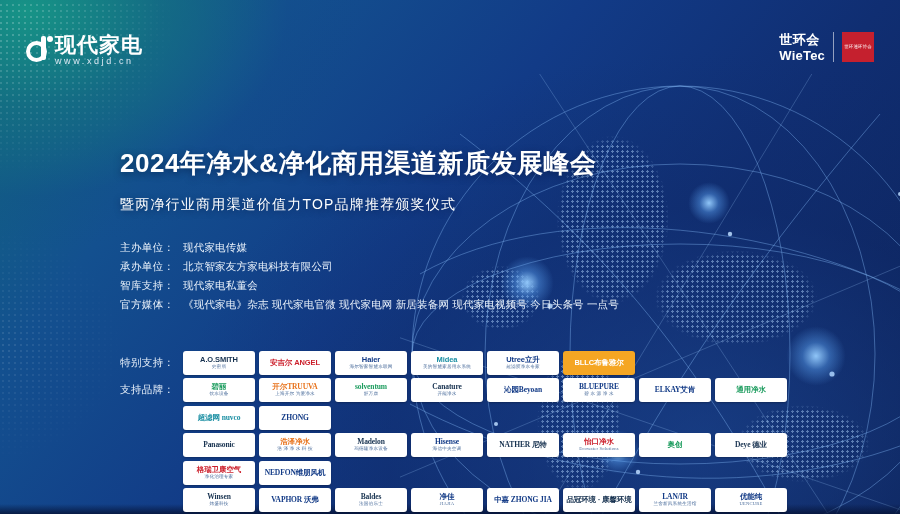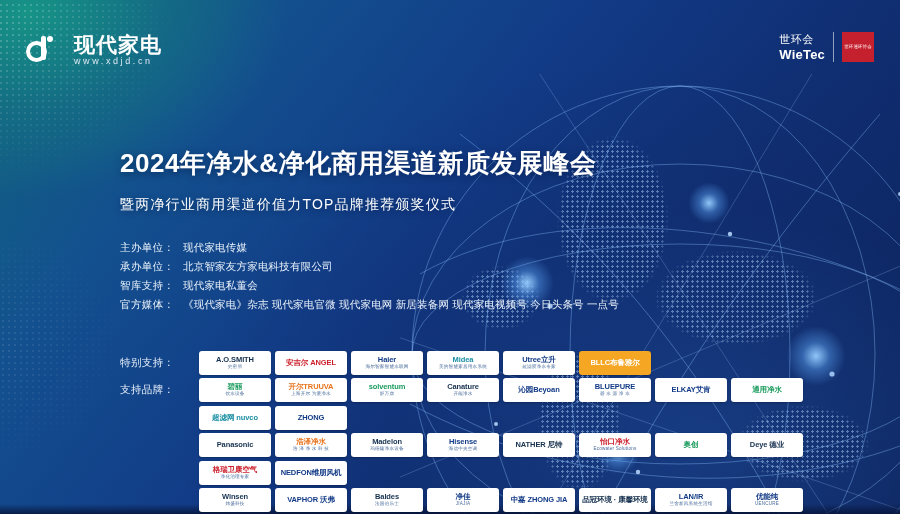--- a/index.html
+++ b/index.html
@@ -62,37 +62,37 @@
     opacity:.85;
   }
   .net-svg { position:absolute; inset:0; width:100%; height:100%; }
   .node-glow { position:absolute; border-radius:50%;
     background: radial-gradient(circle, rgba(150,205,255,0.95) 0%, rgba(90,160,240,0.45) 32%, rgba(40,90,190,0) 70%); }
 
   .band-bottom { position:absolute; left:0; right:0; bottom:0; height:10px;
     background: linear-gradient(180deg, rgba(8,26,70,0.0), rgba(6,20,56,0.85)); }
 
   
-  .hdr-logo { position:absolute; left:26px; top:34px; display:flex; align-items:center; gap:22px; }
+  .hdr-logo { position:absolute; left:26px; top:34px; display:flex; align-items:center; gap:3px; }
   .hdr-logo .mark { width:26px; height:28px; position:relative; }
   .hdr-logo .mark .disc {
     position:absolute; left:0; top:5px; width:21px; height:21px; border-radius:50%;
     border:4px solid #ffffff;
   }
   .hdr-logo .mark .bar {
     position:absolute; left:15px; top:0px; width:4.5px; height:24px; background:#ffffff; border-radius:2px;
   }
   .hdr-logo .mark .dot { position:absolute; left:21px; top:0; width:6px; height:6px; background:#ffffff; border-radius:50%; }
   .hdr-logo .txtwrap { display:flex; flex-direction:column; gap:2px; }
   .hdr-logo .cn { font-size:21px; font-weight:700; color:#fff; letter-spacing:1px; line-height:1; }
   .hdr-logo .url { font-size:9px; color:#dfeaf5; letter-spacing:2.6px; line-height:1; }
 
   .wietec { position:absolute; right:26px; top:32px; display:flex; align-items:center; gap:8px; }
   .wietec .wt-txt { display:flex; flex-direction:column; align-items:flex-start; line-height:1; }
-  .wietec .wt-cn { font-size:11px; font-weight:400; color:#fff; letter-spacing:.5px; }
+  .wietec .wt-cn { font-size:13px; font-weight:700; color:#fff; letter-spacing:.5px; }
   .wietec .wt-en { font-size:13px; font-weight:700; color:#fff; letter-spacing:.2px; margin-top:3px; }
   .wietec .divider { width:1px; height:30px; background:rgba(255,255,255,.55); }
   .wietec .redbox { width:32px; height:30px; background:#c5202e; display:flex; align-items:center; justify-content:center; }
   .wietec .redbox span { font-size:4.4px; color:#fff; letter-spacing:.2px; text-align:center; line-height:1.25; }
 
   
   .title-main {
     position:absolute; left:120px; top:146px;
     font-size:26px; font-weight:700; color:#ffffff; letter-spacing:.5px;
     white-space:nowrap; text-shadow: 0 2px 7px rgba(4,22,60,.55);
@@ -105,21 +105,21 @@
 
   
   .info { position:absolute; left:120px; top:240px; width:640px; }
   .info-row { display:flex; align-items:flex-start; margin-bottom:4px; font-size:10.5px; color:#eaf2fb; line-height:15px; }
   .info-row .lbl { width:63px; flex:0 0 63px; letter-spacing:.4px; }
   .info-row .val { flex:1; letter-spacing:.2px; }
   .info-sub { margin-left:63px; font-size:10.5px; color:#eaf2fb; line-height:15px; letter-spacing:.2px; padding-left:22px; }
 
   
   .logo-section { position:absolute; left:120px; top:351px; width:690px; }
-  .logo-row { display:flex; align-items:center; margin-bottom:3px;gap:16px; }
+  .logo-row { display:flex; align-items:center; margin-bottom:3px; }
   .logo-row .rowlbl {
     width:63px; flex:0 0 63px; font-size:10.5px; color:#eaf2fb; letter-spacing:.4px;
   }
   .tiles { display:flex; flex-wrap:wrap; gap:4px; }
   .tile {
     width:72px; height:23px; background:#ffffff; border-radius:3px;
     display:flex; align-items:center; justify-content:center;
     overflow:hidden; padding:12px 2px; position:relative;
     box-shadow: 0 1px 2px rgba(0,0,0,.25);
   }
@@ -260,21 +260,21 @@
             </div>
           </div>
           <div class="tile amber">
             <div class="t-in">
               <div class="t1">BLLC布鲁雅尔</div>
             </div>
           </div>
         </div>
     </div>
 
-    <div class="logo-row" style="align-items:flex-start;">
+    <div class="logo-row" style="align-items:flex-start;font-family:Liberation Serif, serif;">
       <div class="rowlbl" style="padding-top:5px;">支持品牌：</div>
       <div style="display:flex; flex-direction:column; gap:3px;">
         <div class="tiles" id="sup-row-0">
             <div class="tile green">
               <div class="t-in">
                 <div class="t1">碧丽</div>
                 <div class="t2">饮水设备</div>
               </div>
             </div>
             <div class="tile orange">

